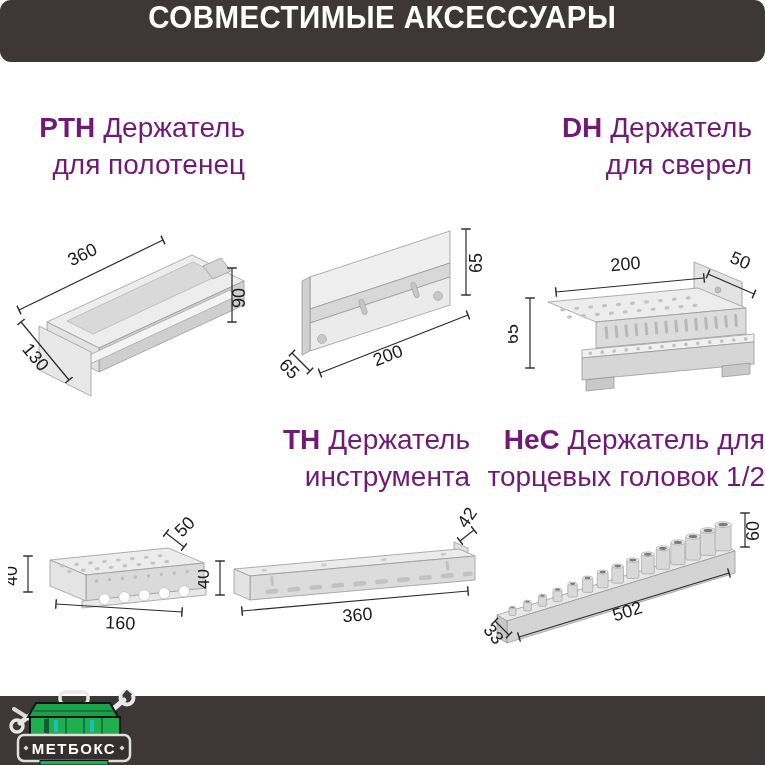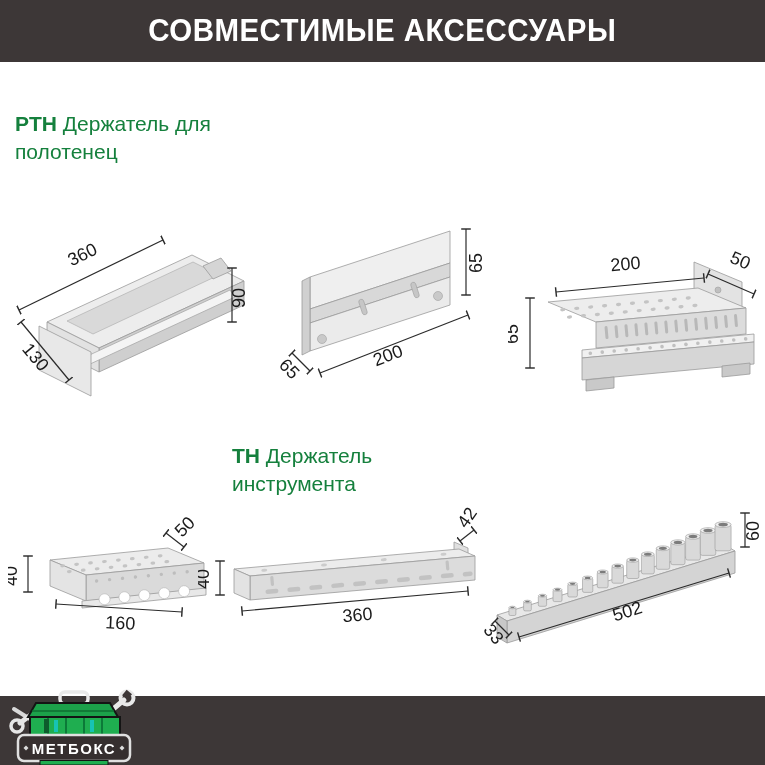--- a/index.html
+++ b/index.html
@@ -1,45 +1,53 @@
 <!DOCTYPE html>
 <html><head>
 <meta charset="utf-8">
 <style>
   html,body{margin:0;padding:0;}
   body{width:765px;height:765px;background:#ffffff;font-family:"Liberation Sans",sans-serif;overflow:hidden;}
   .page{position:relative;width:765px;height:765px;background:#ffffff;}
   .banner{position:absolute;left:0;top:0;width:765px;height:62px;background:#3D3737;
-          display:flex;align-items:center;justify-content:center;}
+          display:flex;justify-content:center;border-radius:11px;}
   .banner h1{margin:0;color:#ffffff;font-size:31px;font-weight:700;letter-spacing:0.5px;
              transform:scaleX(0.95);white-space:nowrap;}
   .footerbar{position:absolute;left:0;top:696px;width:765px;height:69px;background:#3D3737;}
-  .ptitle{position:absolute;text-align:left;font-size:21px;line-height:1.32;color:#15803d;}
+  .ptitle{position:absolute;text-align:right;font-size:28px;line-height:1.32;color:#701a75;}
   .ptitle .code{font-weight:700;}
   .fig{position:absolute;}
   svg text{font-family:"Liberation Sans",sans-serif;font-size:18px;fill:#1a1a1a;}
   .brandtext{font-weight:700;font-size:15px;letter-spacing:1.5px;fill:#ffffff;}
 </style>
 </head>
 <body>
 
 <div class="page">
 
   <div class="banner">
     <h1>СОВМЕСТИМЫЕ АКСЕССУАРЫ</h1>
   </div>
 
   <div class="ptitle" style="left:15px;top:110px;width:230px;">
     <span class="code">PTH</span>
     <span>Держатель для полотенец</span>
   </div>
-
-  <div class="ptitle" style="left:232px;top:422px;width:250px;margin-top:20px;">
+  <div class="ptitle" style="left:522px;top:110px;width:230px;">
+    <span class="code">DH</span>
+    <span>Держатель для сверел</span>
+  </div>
+
+  <div class="ptitle" style="left:220px;top:422px;width:250px;">
     <span class="code">TH</span>
     <span>Держатель инструмента</span>
+  </div>
+  <div class="ptitle" style="left:480px;top:422px;width:285px;">
+    <span class="code">HeC</span>
+    <span>Держатель для торцевых головок 1/2</span>
   </div>
 
   <svg class="fig" style="left:5px;top:210px;" width="250" height="190" viewBox="0 0 250 190">
     <defs>
         <marker id="tickA" markerWidth="8" markerHeight="8" refX="4" refY="4" orient="auto">
       <path d="M4,0 L4,8" stroke="#2b2b2b" stroke-width="1.2"></path>
         </marker>
       </defs>
     <g stroke="#9a9a9a" stroke-width="0.8">
       <polygon points="42,112 187,45 239,71 94,138" fill="#ededed"></polygon>

